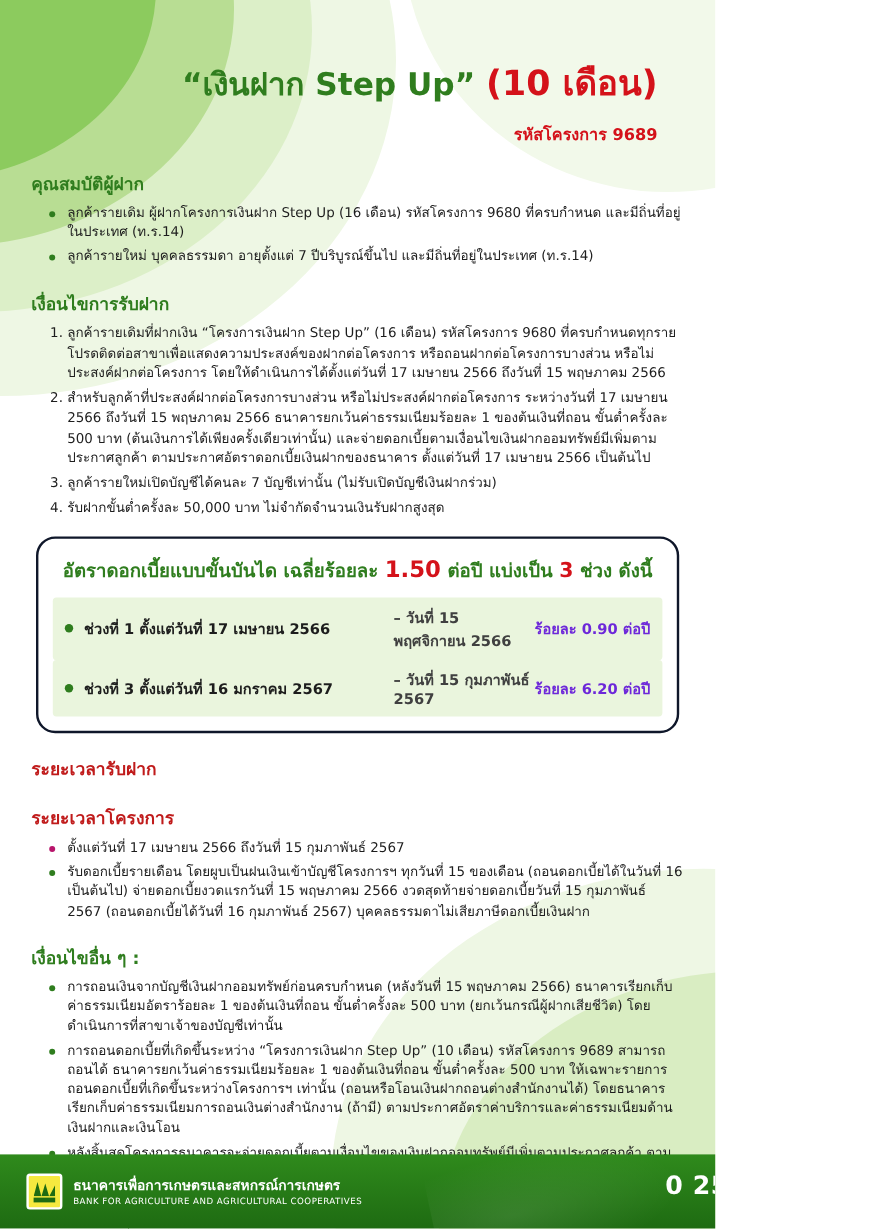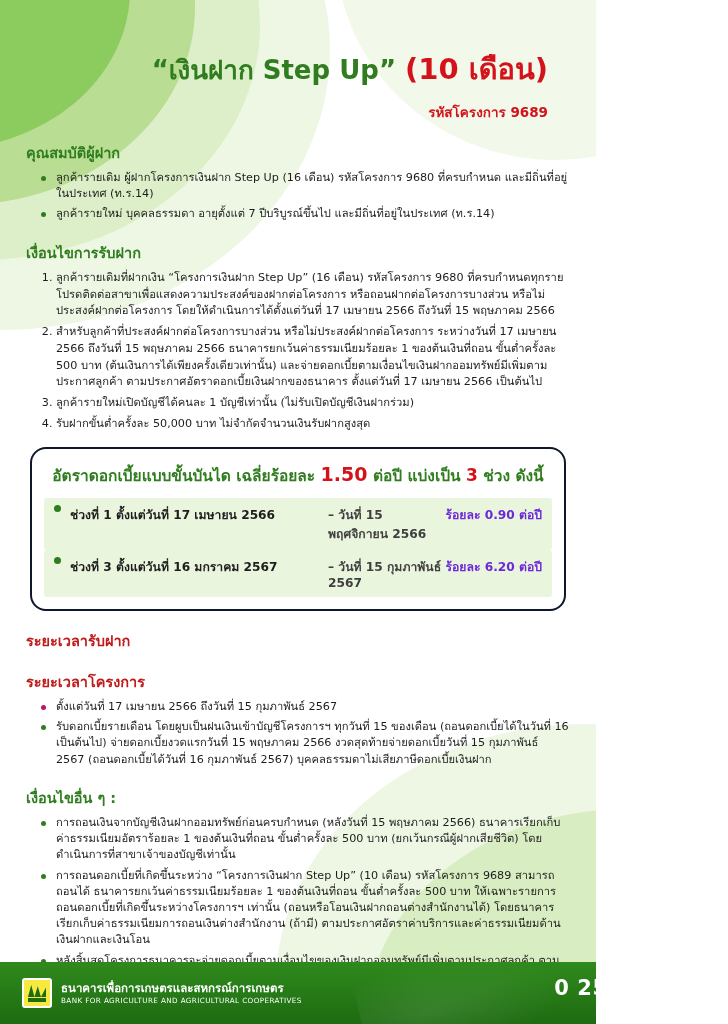--- a/index.html
+++ b/index.html
@@ -146,20 +146,21 @@
   .rate-head .big-red {
     color: #d4121a;
     font-size: 19px;
   }
   .rate-head .num3 {
     color: #d4121a;
     font-size: 17px;
   }
   .rate-row {
     display: flex;
+    align-items: center;
     padding: 7px 10px;
     font-size: 12.2px;
     font-weight: bold;
     color: #1d5e12;
     border-radius: 3px;
   }
   .rate-row.alt { background: #c9c9c9; }
   .rate-row.plain { background: #eaf5dd; }
   .rate-row .dot {
     width: 7px; height: 7px;
@@ -269,21 +270,21 @@
     <h2 class="sec">คุณสมบัติผู้ฝาก</h2>
     <ul class="bullets">
       <li><span>ลูกค้ารายเดิม ผู้ฝากโครงการเงินฝาก Step Up (16 เดือน) รหัสโครงการ 9680 ที่ครบกำหนด และมีถิ่นที่อยู่ในประเทศ (ท.ร.14)</span></li>
       <li><span>ลูกค้ารายใหม่ บุคคลธรรมดา อายุตั้งแต่ 7 ปีบริบูรณ์ขึ้นไป และมีถิ่นที่อยู่ในประเทศ (ท.ร.14)</span></li>
     </ul>
 
     <h2 class="sec">เงื่อนไขการรับฝาก</h2>
     <ol class="numlist">
       <li><span>ลูกค้ารายเดิมที่ฝากเงิน “โครงการเงินฝาก Step Up” (16 เดือน) รหัสโครงการ 9680 ที่ครบกำหนดทุกราย โปรดติดต่อสาขาเพื่อแสดงความประสงค์ของฝากต่อโครงการ หรือถอนฝากต่อโครงการบางส่วน หรือไม่ประสงค์ฝากต่อโครงการ โดยให้ดำเนินการได้ตั้งแต่วันที่ 17 เมษายน 2566 ถึงวันที่ 15 พฤษภาคม 2566</span></li>
       <li><span>สำหรับลูกค้าที่ประสงค์ฝากต่อโครงการบางส่วน หรือไม่ประสงค์ฝากต่อโครงการ ระหว่างวันที่ 17 เมษายน 2566 ถึงวันที่ 15 พฤษภาคม 2566 ธนาคารยกเว้นค่าธรรมเนียมร้อยละ 1 ของต้นเงินที่ถอน ขั้นต่ำครั้งละ 500 บาท (ต้นเงินการได้เพียงครั้งเดียวเท่านั้น) และจ่ายดอกเบี้ยตามเงื่อนไขเงินฝากออมทรัพย์มีเพิ่มตามประกาศลูกค้า ตามประกาศอัตราดอกเบี้ยเงินฝากของธนาคาร ตั้งแต่วันที่ 17 เมษายน 2566 เป็นต้นไป</span></li>
-      <li><span>ลูกค้ารายใหม่เปิดบัญชีได้คนละ 1 บัญชีเท่านั้น (ไม่รับเปิดบัญชีเงินฝากร่วม)</span></li>
+      <li><span>ลูกค้ารายใหม่เปิดบัญชีได้คนละ 7 บัญชีเท่านั้น (ไม่รับเปิดบัญชีเงินฝากร่วม)</span></li>
       <li><span>รับฝากขั้นต่ำครั้งละ 50,000 บาท ไม่จำกัดจำนวนเงินรับฝากสูงสุด</span></li>
     </ol>
 
     <div class="rate-box">
       <div class="rate-head">
         <span>อัตราดอกเบี้ยแบบขั้นบันได เฉลี่ยร้อยละ</span>
         <span class="big-red">1.50</span>
         <span>ต่อปี แบ่งเป็น</span>
         <span class="num3">3</span>
         <span>ช่วง ดังนี้</span>

